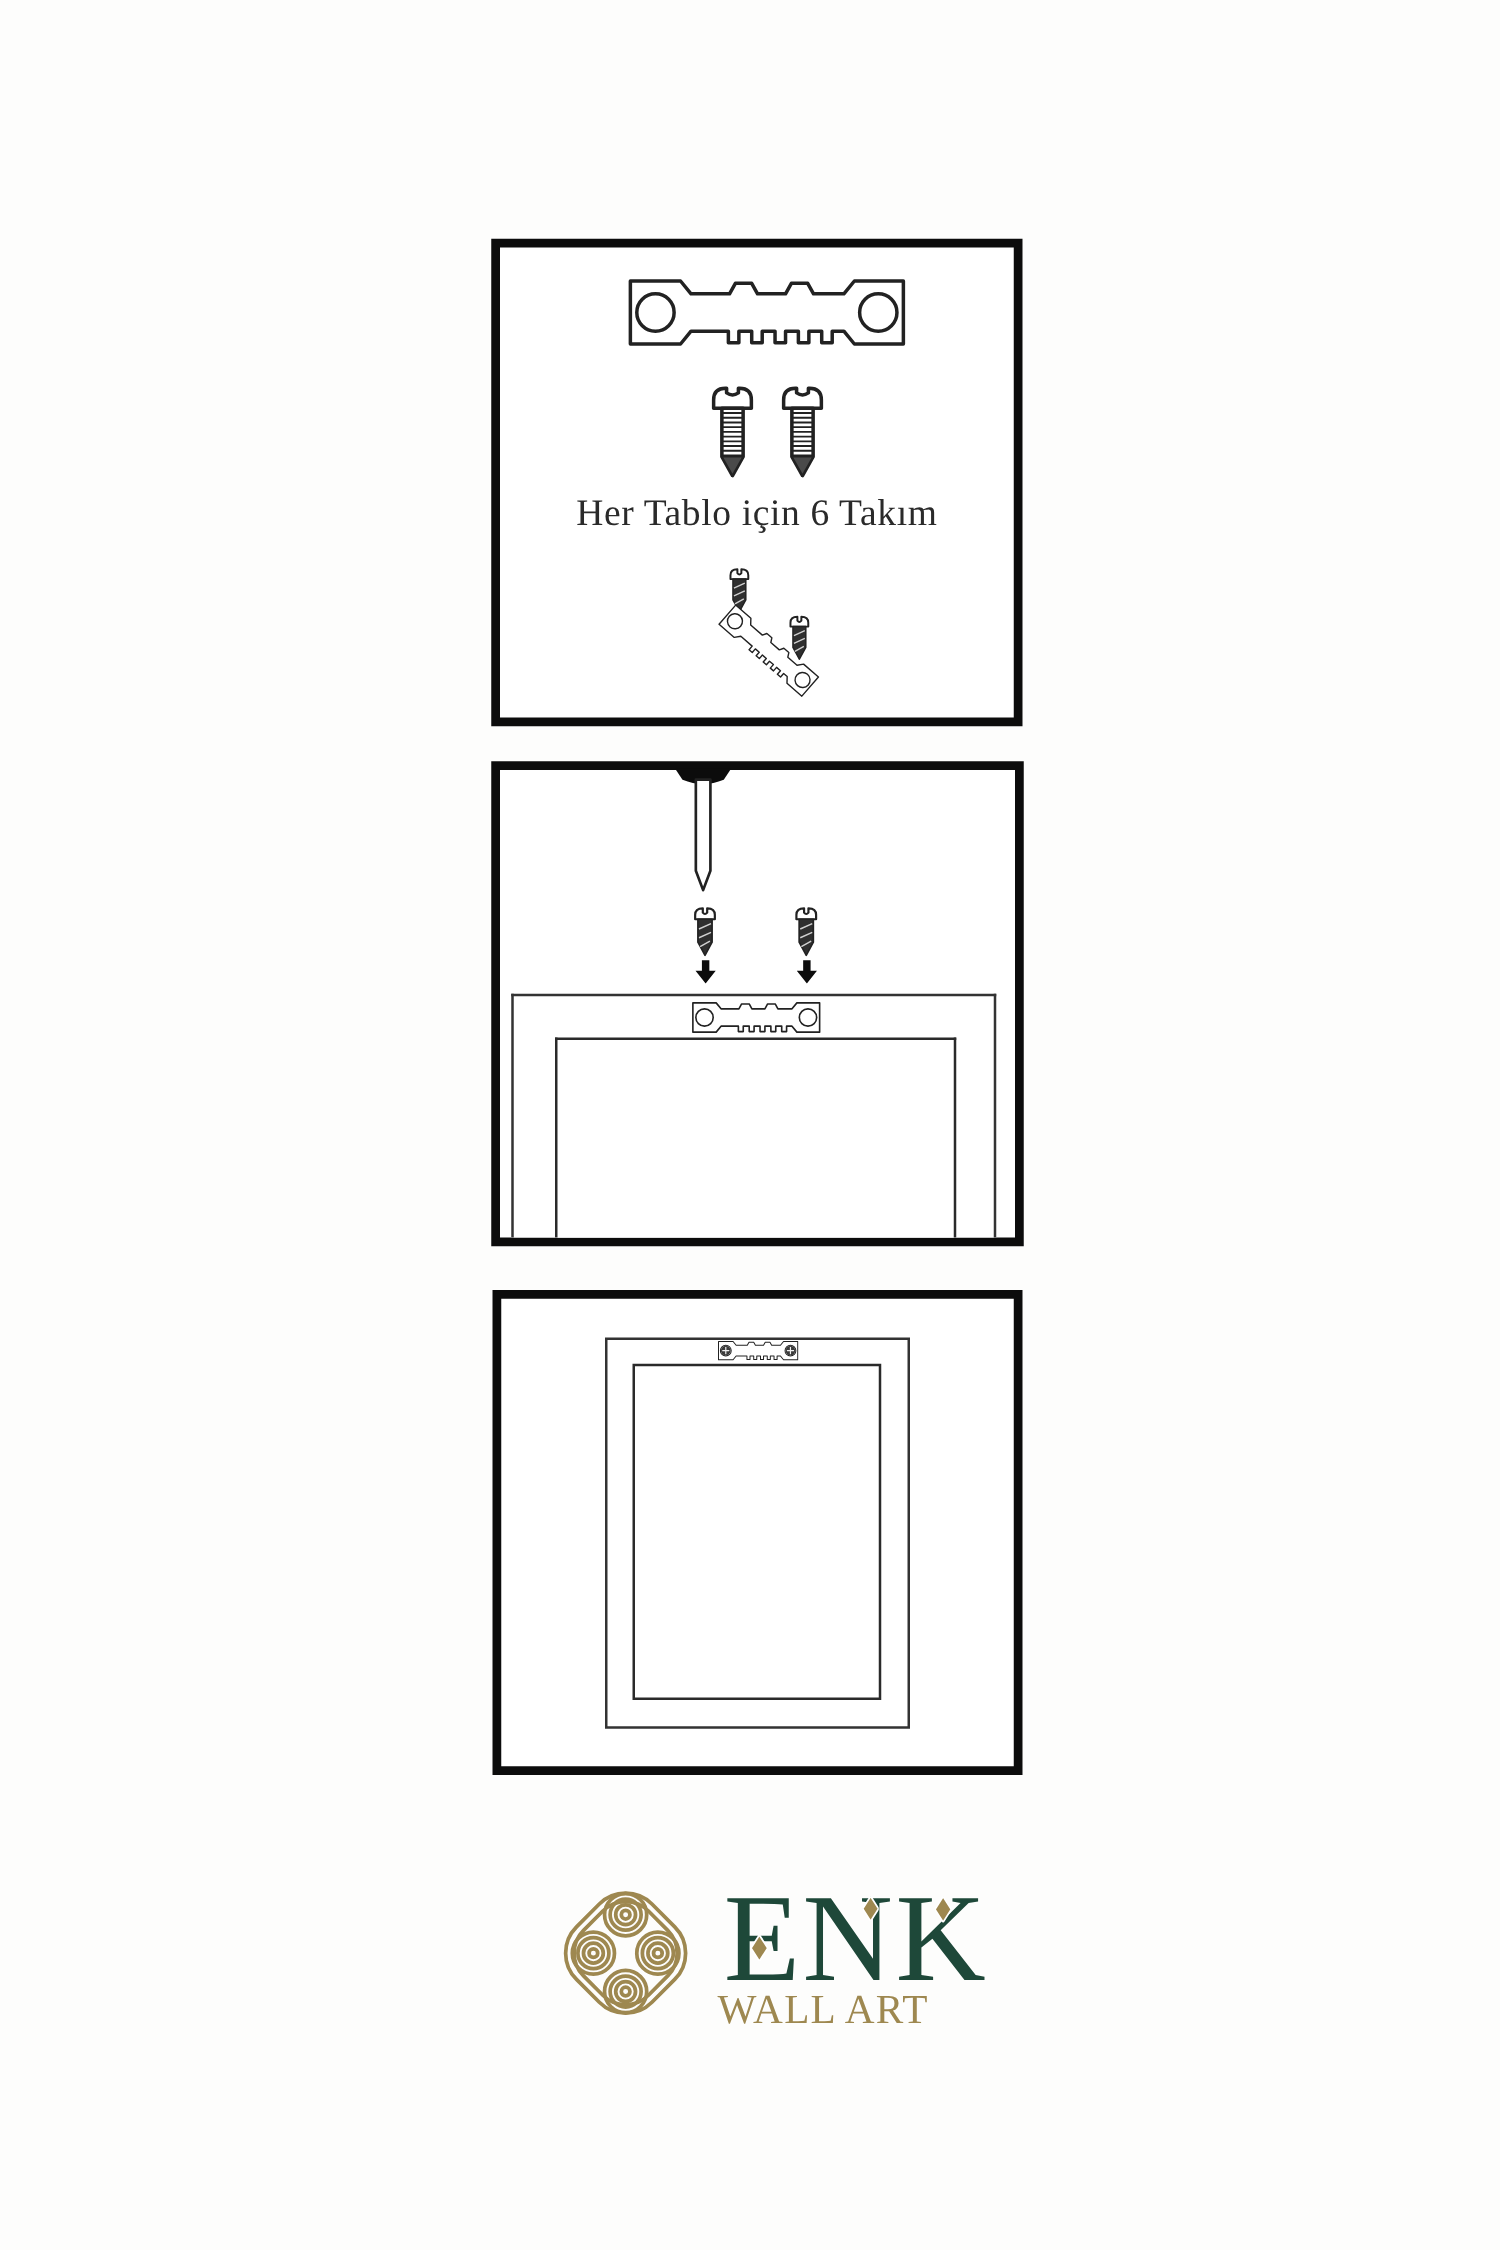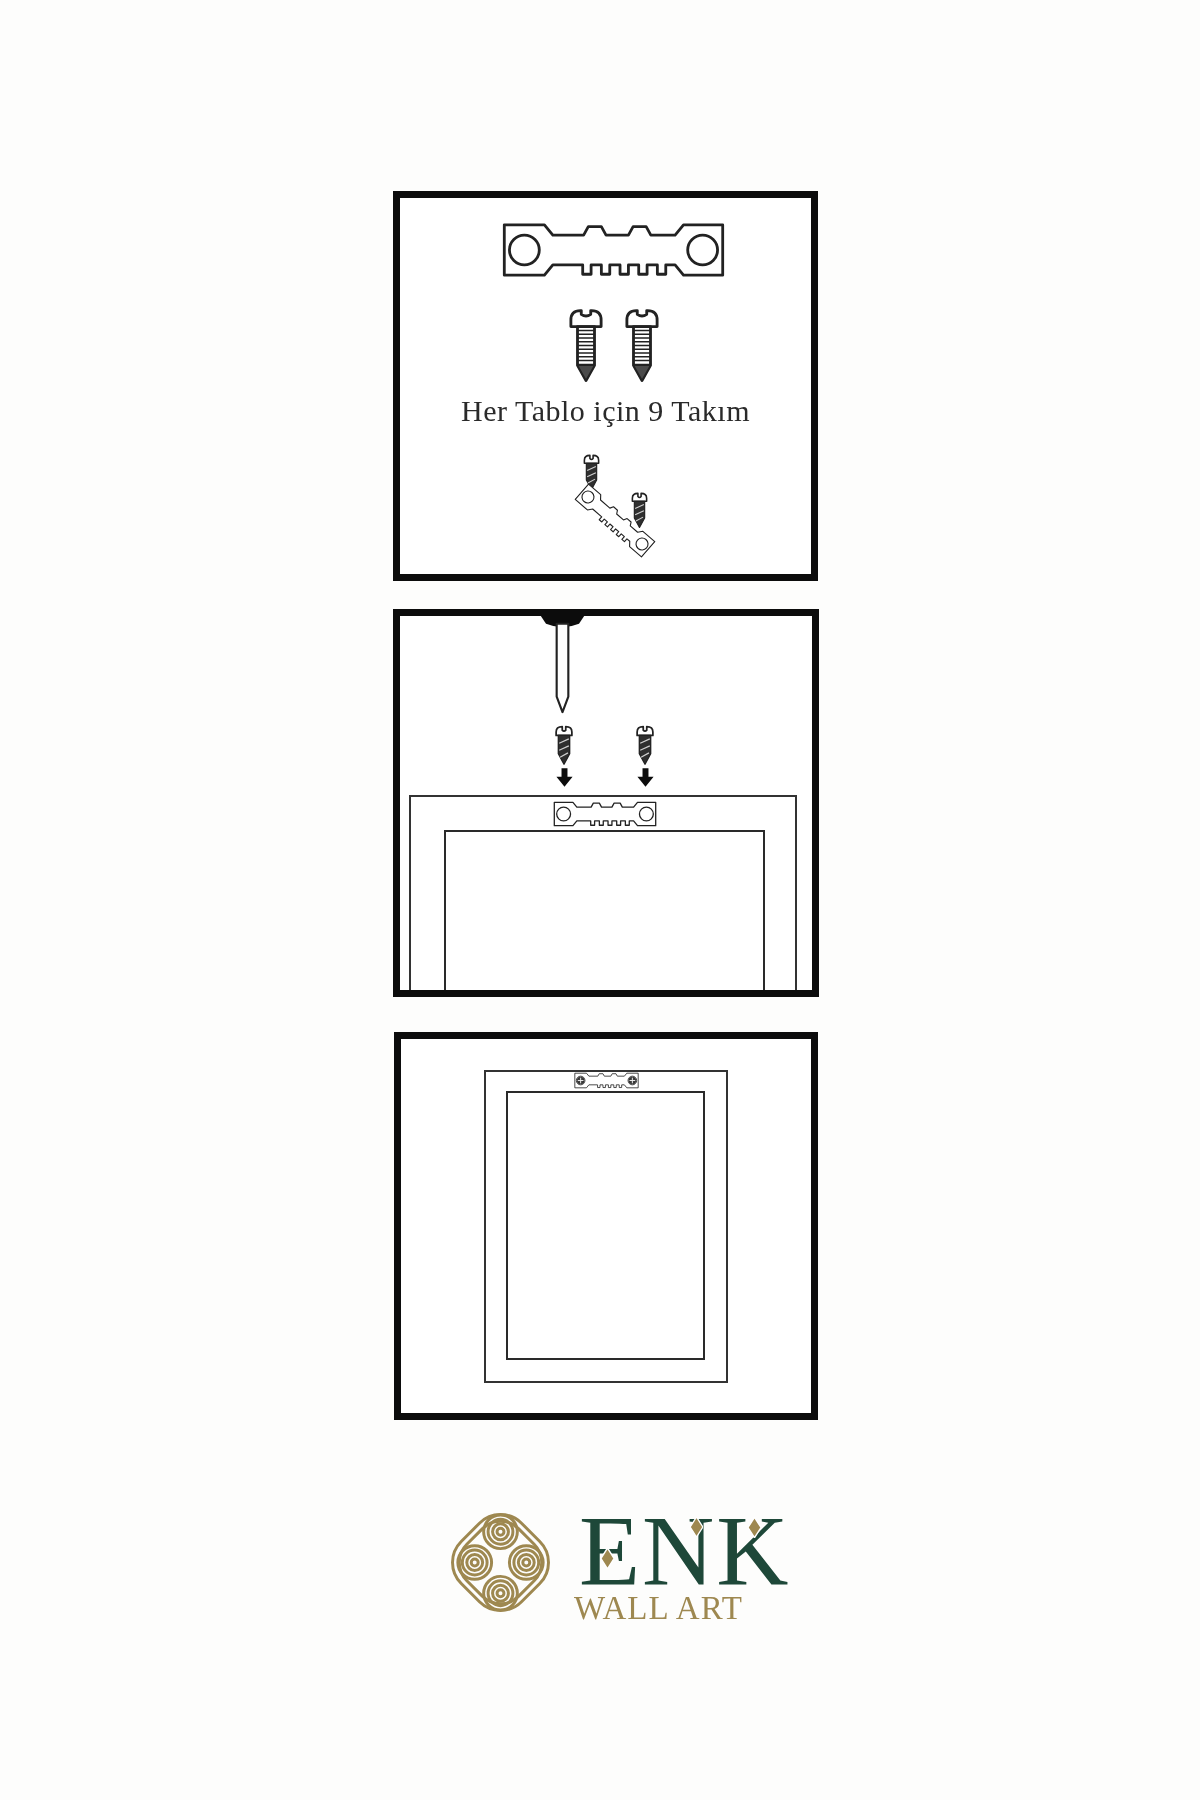--- a/index.html
+++ b/index.html
@@ -83,21 +83,21 @@
   <section class="panel" id="panel1">
     <svg class="abs" style="left:97px;top:24px" width="233" height="56" viewBox="0 0 240 60">
       <use href="#sym-hanger" xlink:href="#sym-hanger"></use>
     </svg>
     <svg class="abs" style="left:169px;top:107px" width="34" height="81" viewBox="0 0 36 82">
       <use href="#sym-screw-long" xlink:href="#sym-screw-long"></use>
     </svg>
     <svg class="abs" style="left:225px;top:107px" width="34" height="81" viewBox="0 0 36 82">
       <use href="#sym-screw-long" xlink:href="#sym-screw-long"></use>
     </svg>
-    <div class="caption">Her Tablo için 9 Takım</div>
+    <div class="caption">Her Tablo için 6 Takım</div>
     <svg class="abs" style="left:182px;top:255px" width="19" height="38" viewBox="0 0 24 48">
       <use href="#sym-screw-dark" xlink:href="#sym-screw-dark"></use>
     </svg>
     <div class="abs rot41" style="left:170px;top:311px;width:90px;height:23px">
       <svg width="90" height="23" viewBox="0 0 240 60">
         <use href="#sym-hanger" xlink:href="#sym-hanger"></use>
       </svg>
     </div>
     <svg class="abs" style="left:230px;top:293px" width="19" height="38" viewBox="0 0 24 48">
       <use href="#sym-screw-dark" xlink:href="#sym-screw-dark"></use>

